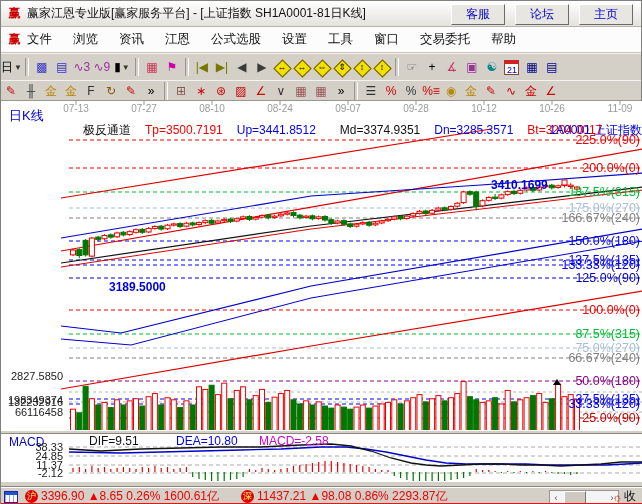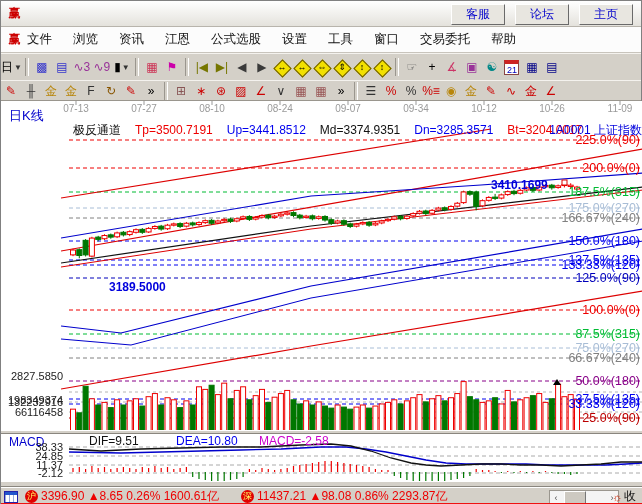--- a/index.html
+++ b/index.html
@@ -27,21 +27,21 @@
   .dia .ar{position:absolute;left:0;top:1px;width:17px;height:15px;line-height:15px;text-align:center;font-size:9px;color:#000;}
   .cal{width:15px;height:15px;background:#fff;border:1px solid #884444;font-size:9px;color:#0000bb;text-align:center;line-height:13px;border-top:4px solid #cc2222;box-sizing:border-box;}
   
   .chart{position:absolute;left:0;top:100px;width:642px;height:466px;background:#ffffff;}
   .chart svg{position:absolute;left:0;top:0;}
   .lab{position:absolute;white-space:nowrap;line-height:1;}
   .pane-label{left:8px;top:8px;font-size:13px;color:#0000cc;}
   .date-lab{top:3px;font-size:10px;color:#9a9a9a;transform:translateX(-50%);}
   .gann{position:absolute;left:72px;top:21px;font-size:12px;white-space:nowrap;}
   .gann span{margin-right:14px;}
-  .g-black{color:#111;}.g-red{color:#ee0000;}.g-blue{color:#0000ee;}
+  .g-black{color:#111;margin-left:10px;}.g-red{color:#ee0000;}.g-blue{color:#0000ee;}
   .code-name{position:absolute;right:1px;top:21px;font-size:12px;color:#0000dd;white-space:nowrap;}
   .lvl{position:absolute;right:3px;transform:translateY(-50%);font-size:12.5px;background:transparent;}
   .lscale{position:absolute;width:62px;text-align:right;font-size:11px;color:#222;transform:translateY(-50%);}
   .anno{position:absolute;font-size:12px;font-weight:bold;color:#0000dd;}
   .sepbar{position:absolute;left:0;width:642px;background:#d4d0c8;border-top:1px solid #ffffff;border-bottom:1px solid #8a867e;box-sizing:border-box;}
   .macd-head{position:absolute;font-size:12px;}
   .tri{position:absolute;width:0;height:0;border-left:4px solid transparent;border-right:4px solid transparent;border-bottom:6px solid #000;}
   
   .statusbar{position:absolute;left:0;top:486px;width:642px;height:18px;background:#d4d0c8;border-top:1px solid #ffffff;display:flex;align-items:center;font-size:12px;box-sizing:border-box;}
   .sb-cal{width:14px;height:12px;margin:0 4px 0 3px;background:#fff;border:1px solid #2222aa;box-sizing:border-box;background-image:linear-gradient(#2255cc 3px,transparent 3px),linear-gradient(90deg,#99aadd 1px,transparent 1px);background-size:100% 100%,4px 100%;}
@@ -54,20 +54,21 @@
   .recv{color:#111;margin-right:4px;}
   .redline{position:absolute;left:0;top:502px;width:642px;height:2px;background:#ee1111;}
 </style>
 </head>
 <body>
 
 <div class="window">
 
   <div class="titlebar">
     <span class="logo">赢</span>
+    <span class="title-text">赢家江恩专业版[赢家服务平台] - [上证指数  SH1A0001-81日K线]</span>
     <span class="tb-buttons">
         <span class="tb-btn">客服</span>
         <span class="tb-btn">论坛</span>
         <span class="tb-btn">主页</span>
       </span>
   </div>
 
   <div class="menubar">
     <span class="logo">赢</span>
     <span style="display:flex;">
@@ -648,21 +649,21 @@
         <polyline points="68,351 120,352 160,351 200,350 240,349 280,348 320,346 345,346 365,348 385,351 405,355 425,359 445,362 465,363 485,363 505,363 525,363 545,364 565,364 585,364 605,364 625,363 641,362" fill="none" stroke="#0000cc" stroke-width="1.3"></polyline>
         <polyline points="68,348 100,350 140,348 180,347 220,346 260,346 300,344 330,343 350,345 370,350 390,357 410,362 425,364 440,365 460,364 480,363 500,363 520,364 540,364 560,365 580,364 600,363 620,361 641,361" fill="none" stroke="#111111" stroke-width="1.3"></polyline>
       </svg>
     <div class="lab pane-label">日K线</div>
     <div id="date-row">
         <span class="lab date-lab" style="left: 75px;">07-13</span>
         <span class="lab date-lab" style="left: 143px;">07-27</span>
         <span class="lab date-lab" style="left: 211px;">08-10</span>
         <span class="lab date-lab" style="left: 279px;">08-24</span>
         <span class="lab date-lab" style="left: 347px;">09-07</span>
-        <span class="lab date-lab" style="left: 415px;">09-34</span>
+        <span class="lab date-lab" style="left: 415px;">09-28</span>
         <span class="lab date-lab" style="left: 483px;">10-12</span>
         <span class="lab date-lab" style="left: 551px;">10-26</span>
         <span class="lab date-lab" style="left: 619px;">11-09</span>
       </div>
     <div class="gann">
       <span class="g-black">极反通道</span><span class="g-red">Tp=3500.7191</span><span class="g-blue">Up=3441.8512</span><span class="g-black">Md=3374.9351</span><span class="g-blue">Dn=3285.3571</span><span class="g-red">Bt=3204.0017</span>
     </div>
     <div class="code-name">1A0001  上证指数</div>
     <div id="level-labels">
         <span class="lab lvl" style="top: 39px; color: rgb(238, 0, 0);">225.0%(90)</span>

